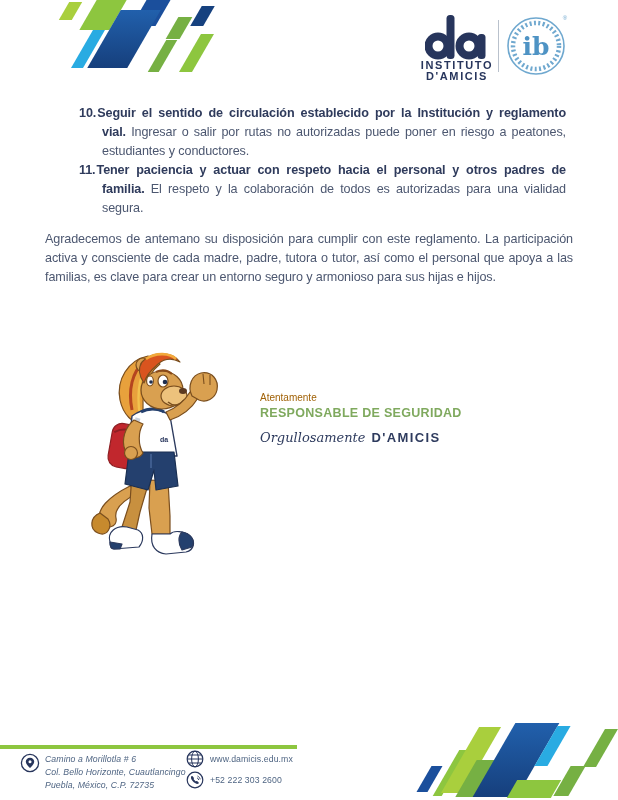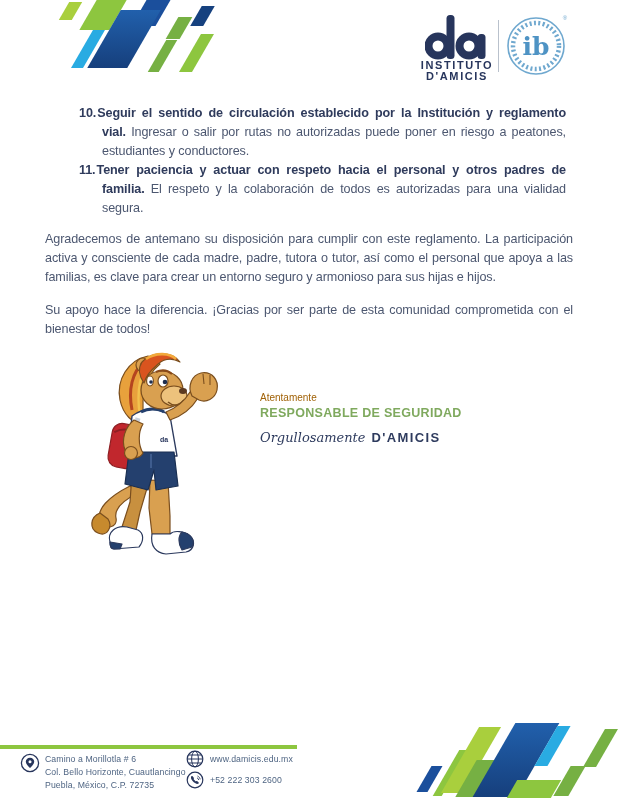--- a/index.html
+++ b/index.html
@@ -37,21 +37,21 @@
   .sig-script{font-family:"DejaVu Serif",serif;font-style:italic;font-size:13px;color:#2E3B5E;}
   .sig-brand{font-size:13px;font-weight:bold;letter-spacing:1.4px;color:#2E3B5E;}
 
   
   .mascot{position:absolute;left:86px;top:350px;}
 
   
   .footer-line{position:absolute;left:0;top:745px;width:297px;height:4px;background:#8DC63F;}
   .contact-icon{position:absolute;}
   .addr{position:absolute;left:45px;top:753px;width:150px;font-size:8.7px;line-height:13px;
-        color:#4F6583;letter-spacing:.1px;}
+        color:#4F6583;letter-spacing:.1px;font-style:italic;}
   .net-text{position:absolute;font-size:8.7px;color:#4F6583;letter-spacing:.1px;}
 </style>
 </head>
 <body>
 
 <div class="page">
 
   <div>
     <div class="slash c-limeL" style="left:64px;top:2px;width:13px;height:18px;"></div>
     <div class="slash c-lime" style="left:88px;top:0;width:30px;height:30px;"></div>
@@ -84,21 +84,20 @@
     <text x="30" y="43" text-anchor="middle" font-family="DejaVu Serif, serif" font-weight="bold" font-size="25" fill="#4E93C4">ib</text>
     <text x="59" y="8" text-anchor="middle" font-family="Liberation Sans, sans-serif" font-size="6" fill="#6FA8CF">®</text>
   </svg>
 
   <div class="content">
     <ol class="rules">
       <li><span class="rule-num">10.</span> <span class="rule-bold">Seguir el sentido de circulación establecido por la Institución y reglamento vial.</span> <span>Ingresar o salir por rutas no autorizadas puede poner en riesgo a peatones, estudiantes y conductores.</span></li>
       <li><span class="rule-num">11.</span> <span class="rule-bold">Tener paciencia y actuar con respeto hacia el personal y otros padres de familia.</span> <span>El respeto y la colaboración de todos es autorizadas para una vialidad segura.</span></li>
     </ol>
     <p class="para">Agradecemos de antemano su disposición para cumplir con este reglamento. La participación activa y consciente de cada madre, padre, tutora o tutor, así como el personal que apoya a las familias, es clave para crear un entorno seguro y armonioso para sus hijas e hijos.</p>
-    <p class="para">Su apoyo hace la diferencia. ¡Gracias por ser parte de esta comunidad comprometida con el bienestar de todos!</p>
   </div>
 
   <svg class="mascot" width="148" height="215" viewBox="0 0 148 215">
     <g stroke="#7A4E1E" stroke-width="1.2" stroke-linejoin="round">
 
       <path d="M44 136 C24 146 8 160 15 172 C19 180 32 178 30 168 C28 159 38 150 52 143 Z" fill="#D9A050"></path>
       <path d="M14 163 C4 167 3 179 12 183 C21 187 27 177 22 169 Z" fill="#C78A2E"></path>
 
       <path d="M46 124 L64 128 L54 162 L50 180 L36 177 L44 152 Z" fill="#C8903F"></path>
       <path d="M24 192 C21 182 30 175 41 177 L52 180 C58 183 58 191 53 197 L28 199 C25 199 24 195 24 192 Z" fill="#fff" stroke="#2C3A5E"></path>

